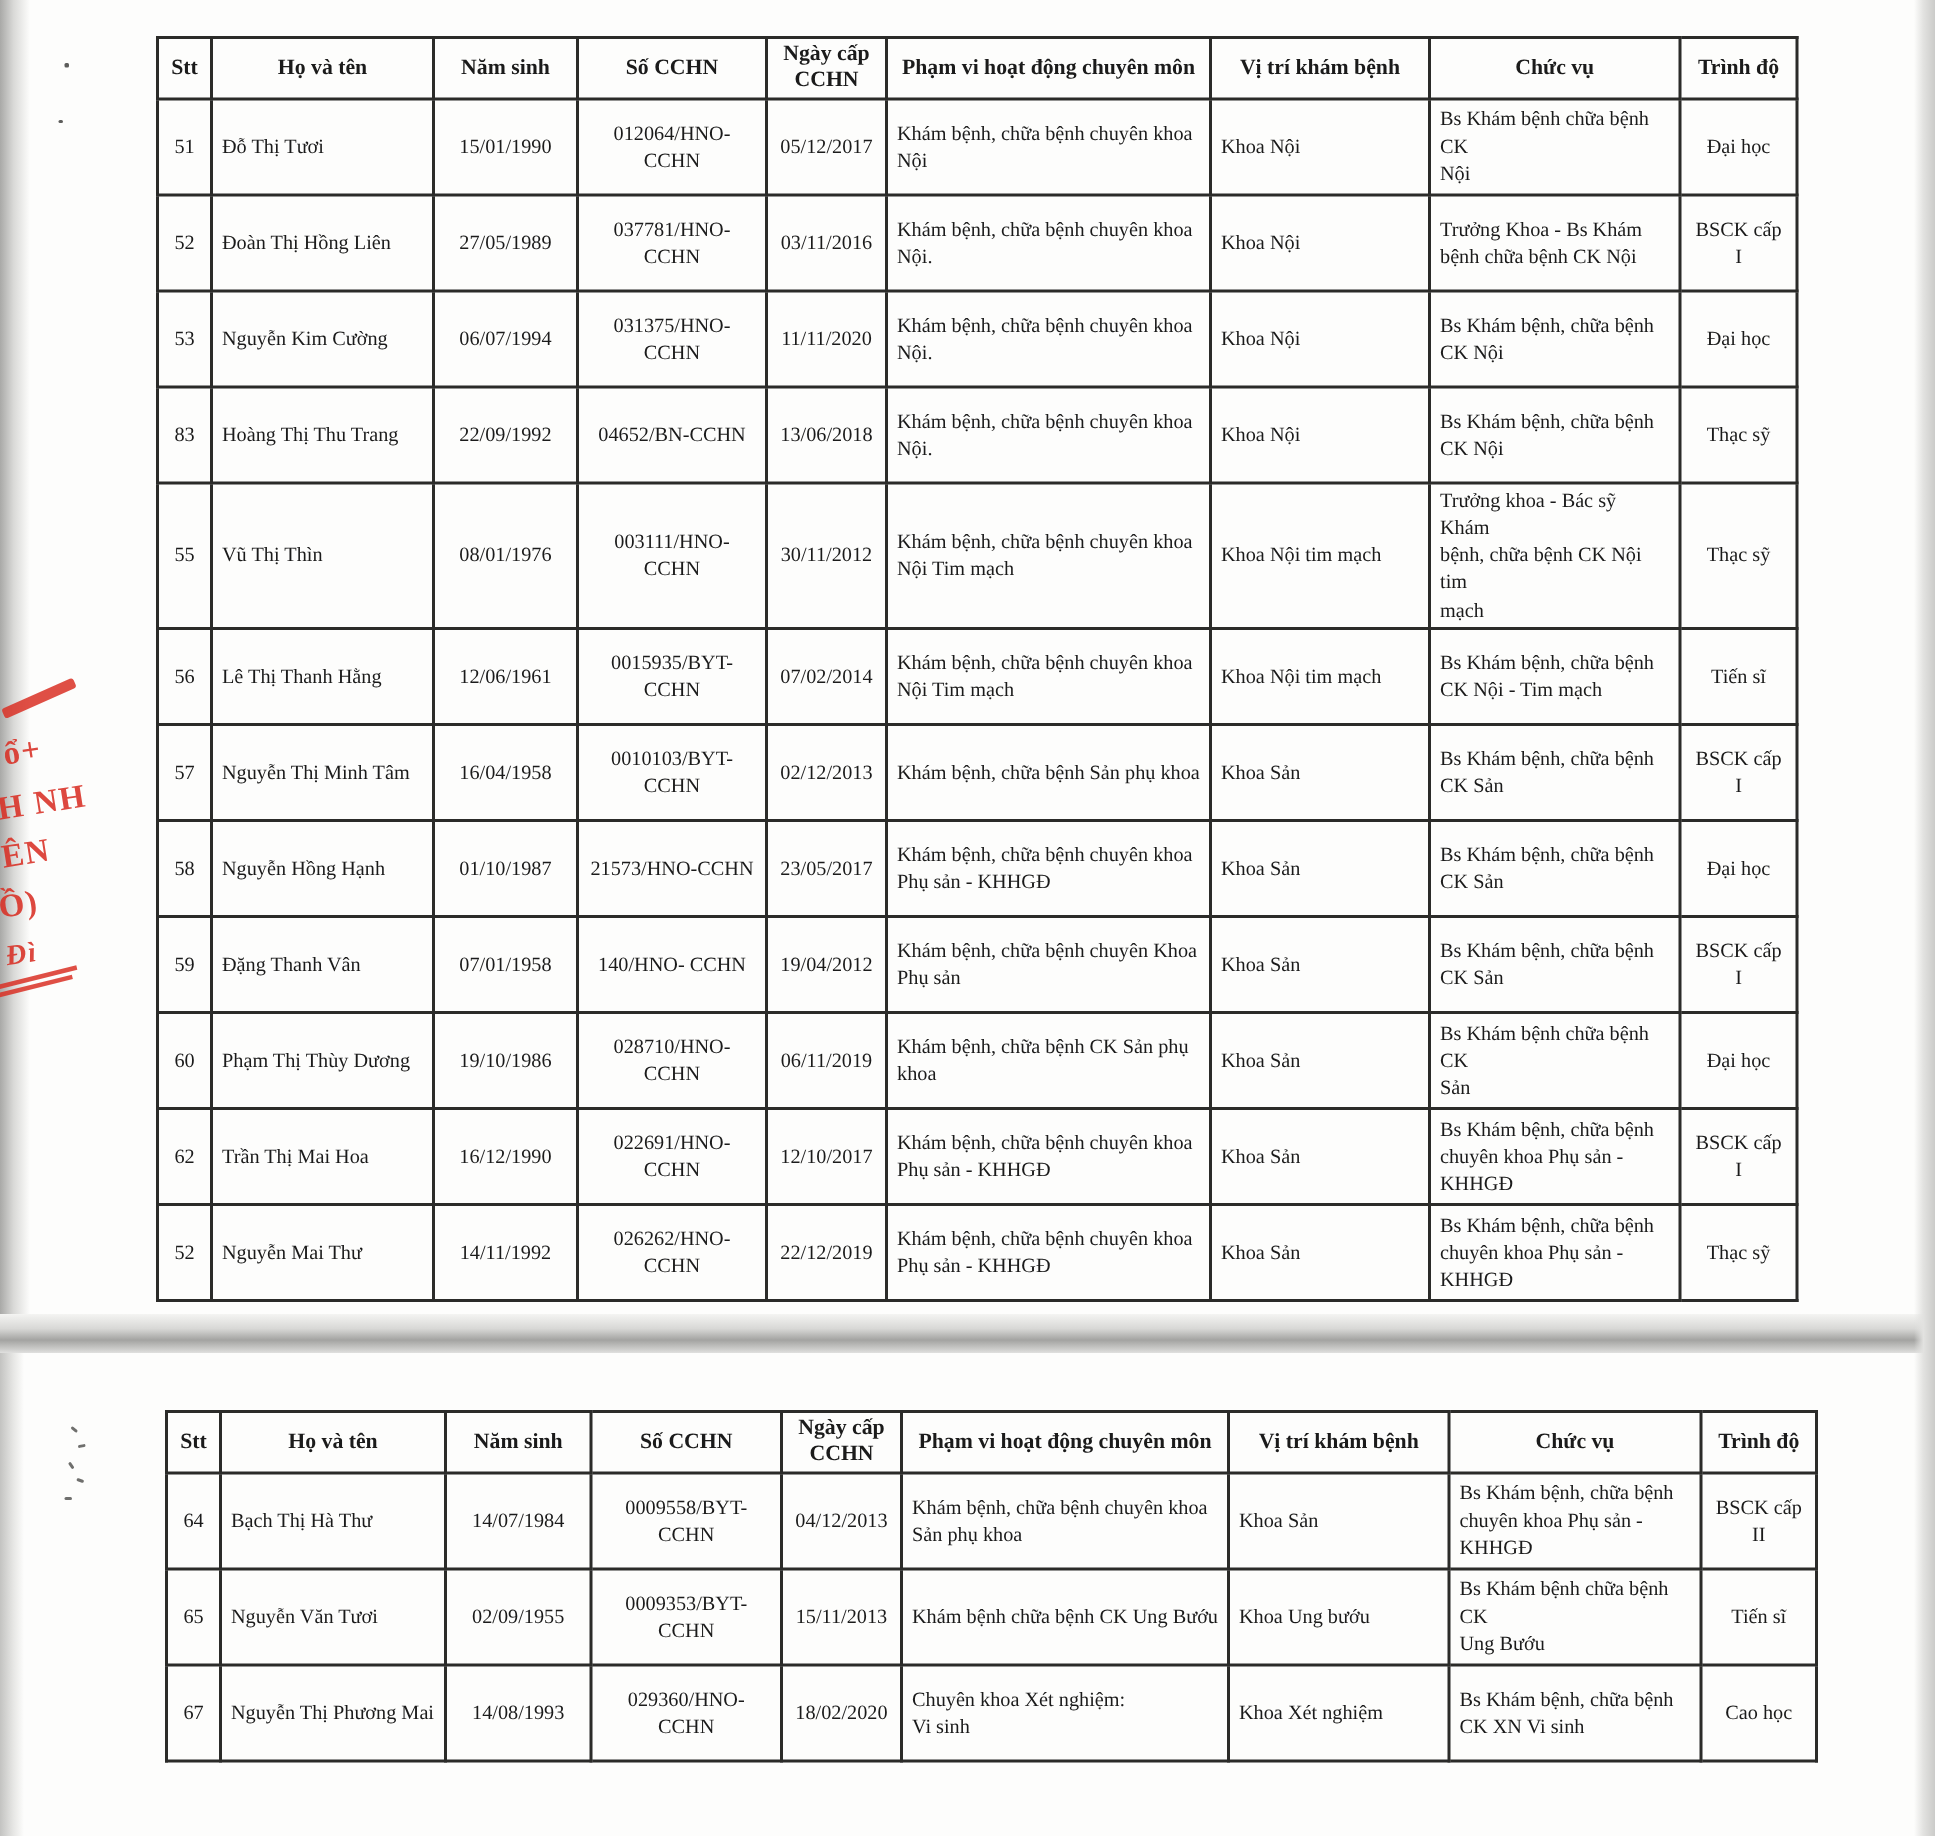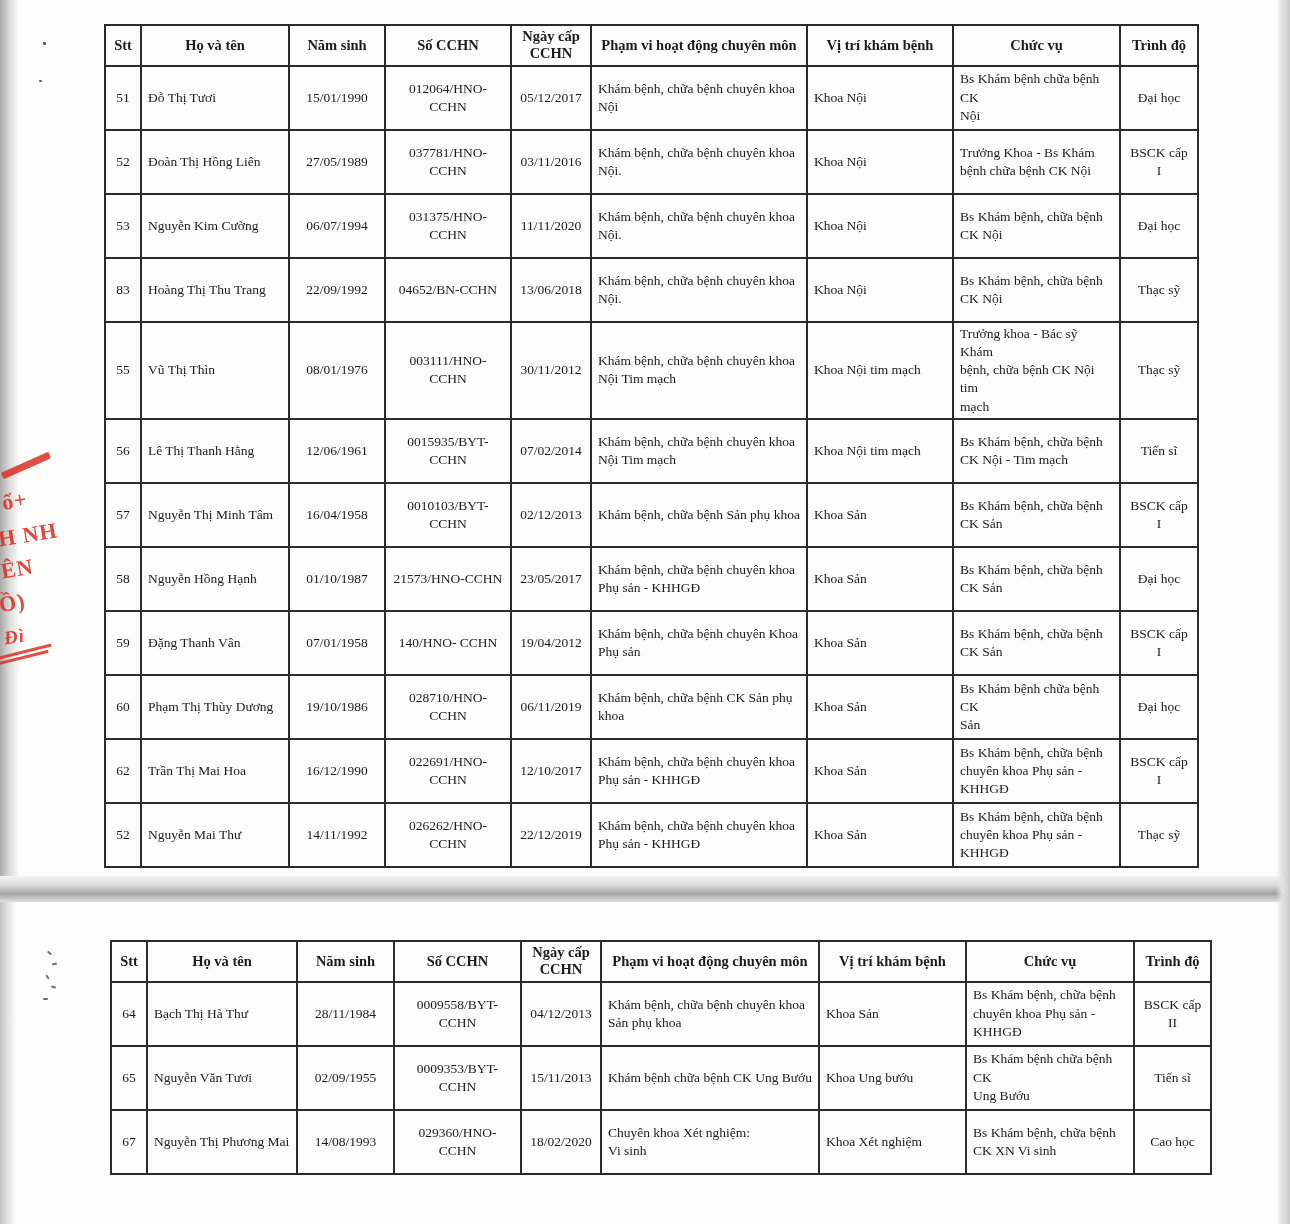--- a/index.html
+++ b/index.html
@@ -292,21 +292,21 @@
           <th class="c5">Phạm vi hoạt động chuyên môn</th>
           <th class="c6">Vị trí khám bệnh</th>
           <th class="c7">Chức vụ</th>
           <th class="c8">Trình độ</th>
         </tr>
       </thead>
     <tbody>
         <tr>
           <td class="c0">64</td>
           <td class="c1">Bạch Thị Hà Thư</td>
-          <td class="c2">28/11/1984</td>
+          <td class="c2">14/07/1984</td>
           <td class="c3">0009558/BYT-CCHN</td>
           <td class="c4">04/12/2013</td>
           <td class="c5">Khám bệnh, chữa bệnh chuyên khoa
 Sản phụ khoa</td>
           <td class="c6">Khoa Sản</td>
           <td class="c7">Bs Khám bệnh, chữa bệnh
 chuyên khoa Phụ sản -
 KHHGĐ</td>
           <td class="c8">BSCK cấp II</td>
         </tr>

